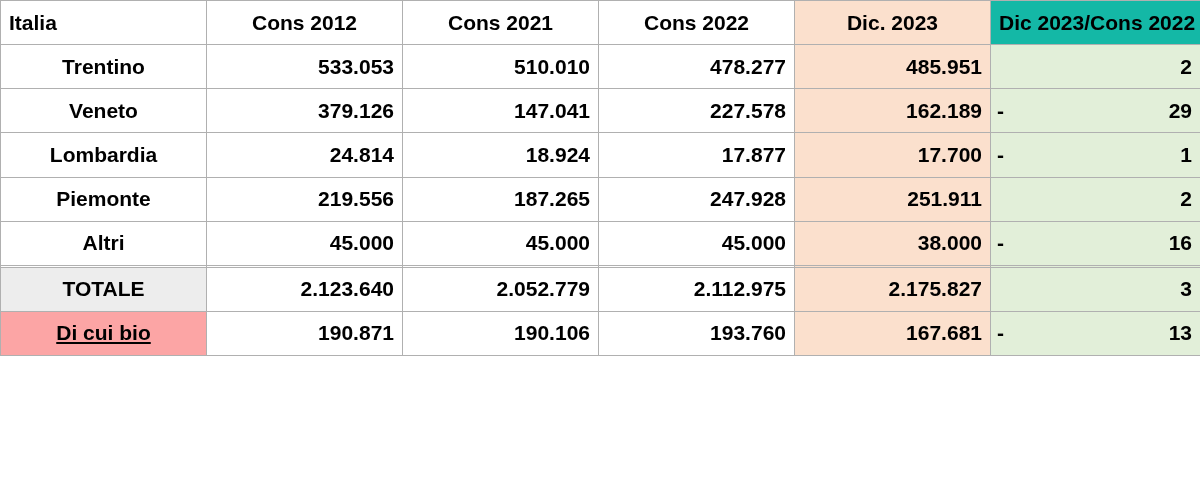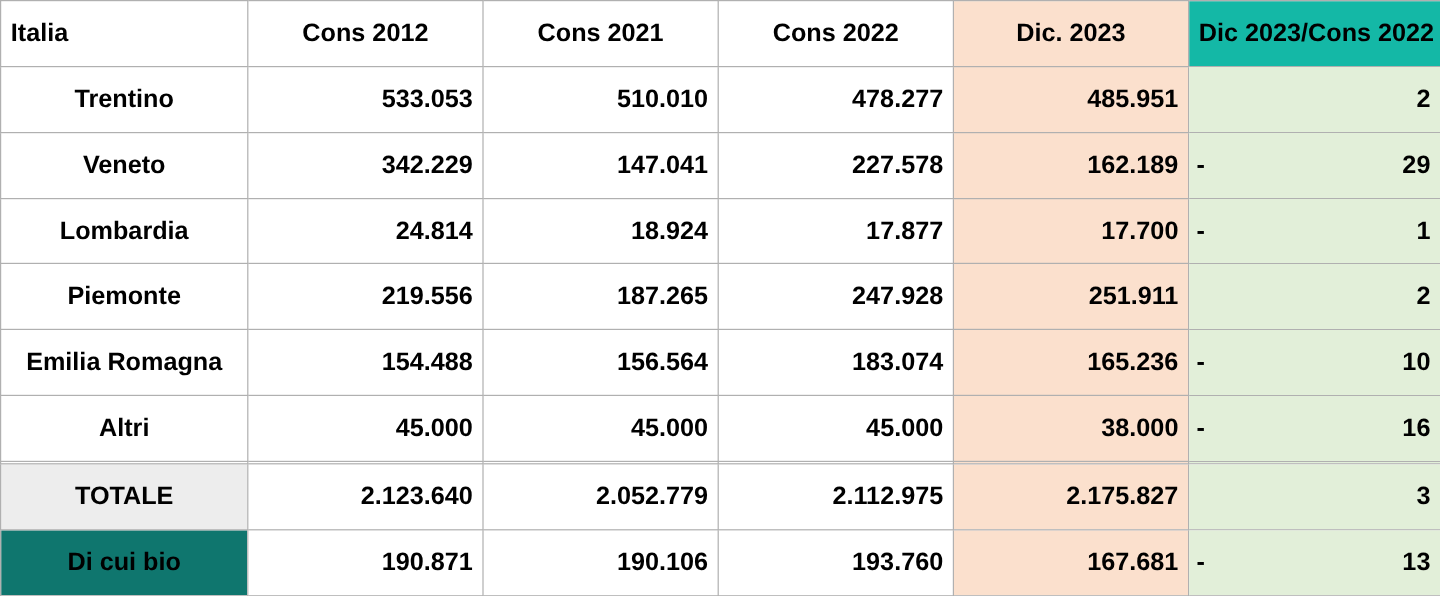--- a/index.html
+++ b/index.html
@@ -10,21 +10,21 @@
   body {
     font-family: "Liberation Sans", sans-serif;
     width: 1200px;
     height: 497px;
     overflow: hidden;
   }
   table.data-table {
     border-collapse: collapse;
     table-layout: fixed;
     width: 1200px;
-    height: 497px;
+    height: 356px;
   }
   table.data-table td {
     border: 1px solid #b0b0b0;
     padding: 0 8px;
     font-size: 21px;
     font-weight: bold;
     color: #000000;
     vertical-align: middle;
     overflow: hidden;
     white-space: nowrap;
@@ -36,21 +36,21 @@
   col.c-pct   { width: 210px; }
 
   .lbl-head   { text-align: left; padding-left: 10px; }
   .lbl        { text-align: center; }
   .num        { text-align: right; }
   .head-num   { text-align: center; }
   .peach      { background: #fbe0cd; }
   .green      { background: #e2efd9; }
   .green-head { background: #14b8a6; font-size: 15px; text-align: center; }
   .grey       { background: #ededed; }
-  .green-solid{ background: #0f766e; }
+  .green-solid{ background: #fca5a5; text-decoration: underline; }
   .tot-label  { font-weight: normal; font-size: 23px; text-align: center; }
   .red        { color: #c00000; }
   .pctcell {
     position: relative;
   }
   .pctcell .minus {
     position: absolute;
     left: 6px;
     top: 50%;
     transform: translateY(-50%);
@@ -91,21 +91,21 @@
       <td class="num">510.010</td>
       <td class="num">478.277</td>
       <td class="num peach">485.951</td>
       <td class="green pctcell">
         <span class="minus"></span>
         <span class="val">2</span>
       </td>
     </tr>
     <tr>
       <td class="lbl">Veneto</td>
-      <td class="num">342.229</td>
+      <td class="num">379.126</td>
       <td class="num">147.041</td>
       <td class="num">227.578</td>
       <td class="num peach">162.189</td>
       <td class="green pctcell">
         <span class="minus">-</span>
         <span class="val">29</span>
       </td>
     </tr>
     <tr>
       <td class="lbl">Lombardia</td>
@@ -120,31 +120,20 @@
     </tr>
     <tr>
       <td class="lbl">Piemonte</td>
       <td class="num">219.556</td>
       <td class="num">187.265</td>
       <td class="num">247.928</td>
       <td class="num peach">251.911</td>
       <td class="green pctcell">
         <span class="minus"></span>
         <span class="val">2</span>
-      </td>
-    </tr>
-    <tr>
-      <td class="lbl">Emilia Romagna</td>
-      <td class="num">154.488</td>
-      <td class="num">156.564</td>
-      <td class="num">183.074</td>
-      <td class="num peach">165.236</td>
-      <td class="green pctcell">
-        <span class="minus">-</span>
-        <span class="val">10</span>
       </td>
     </tr>
     <tr>
       <td class="lbl">Altri</td>
       <td class="num">45.000</td>
       <td class="num">45.000</td>
       <td class="num">45.000</td>
       <td class="num peach">38.000</td>
       <td class="green pctcell">
         <span class="minus">-</span>

